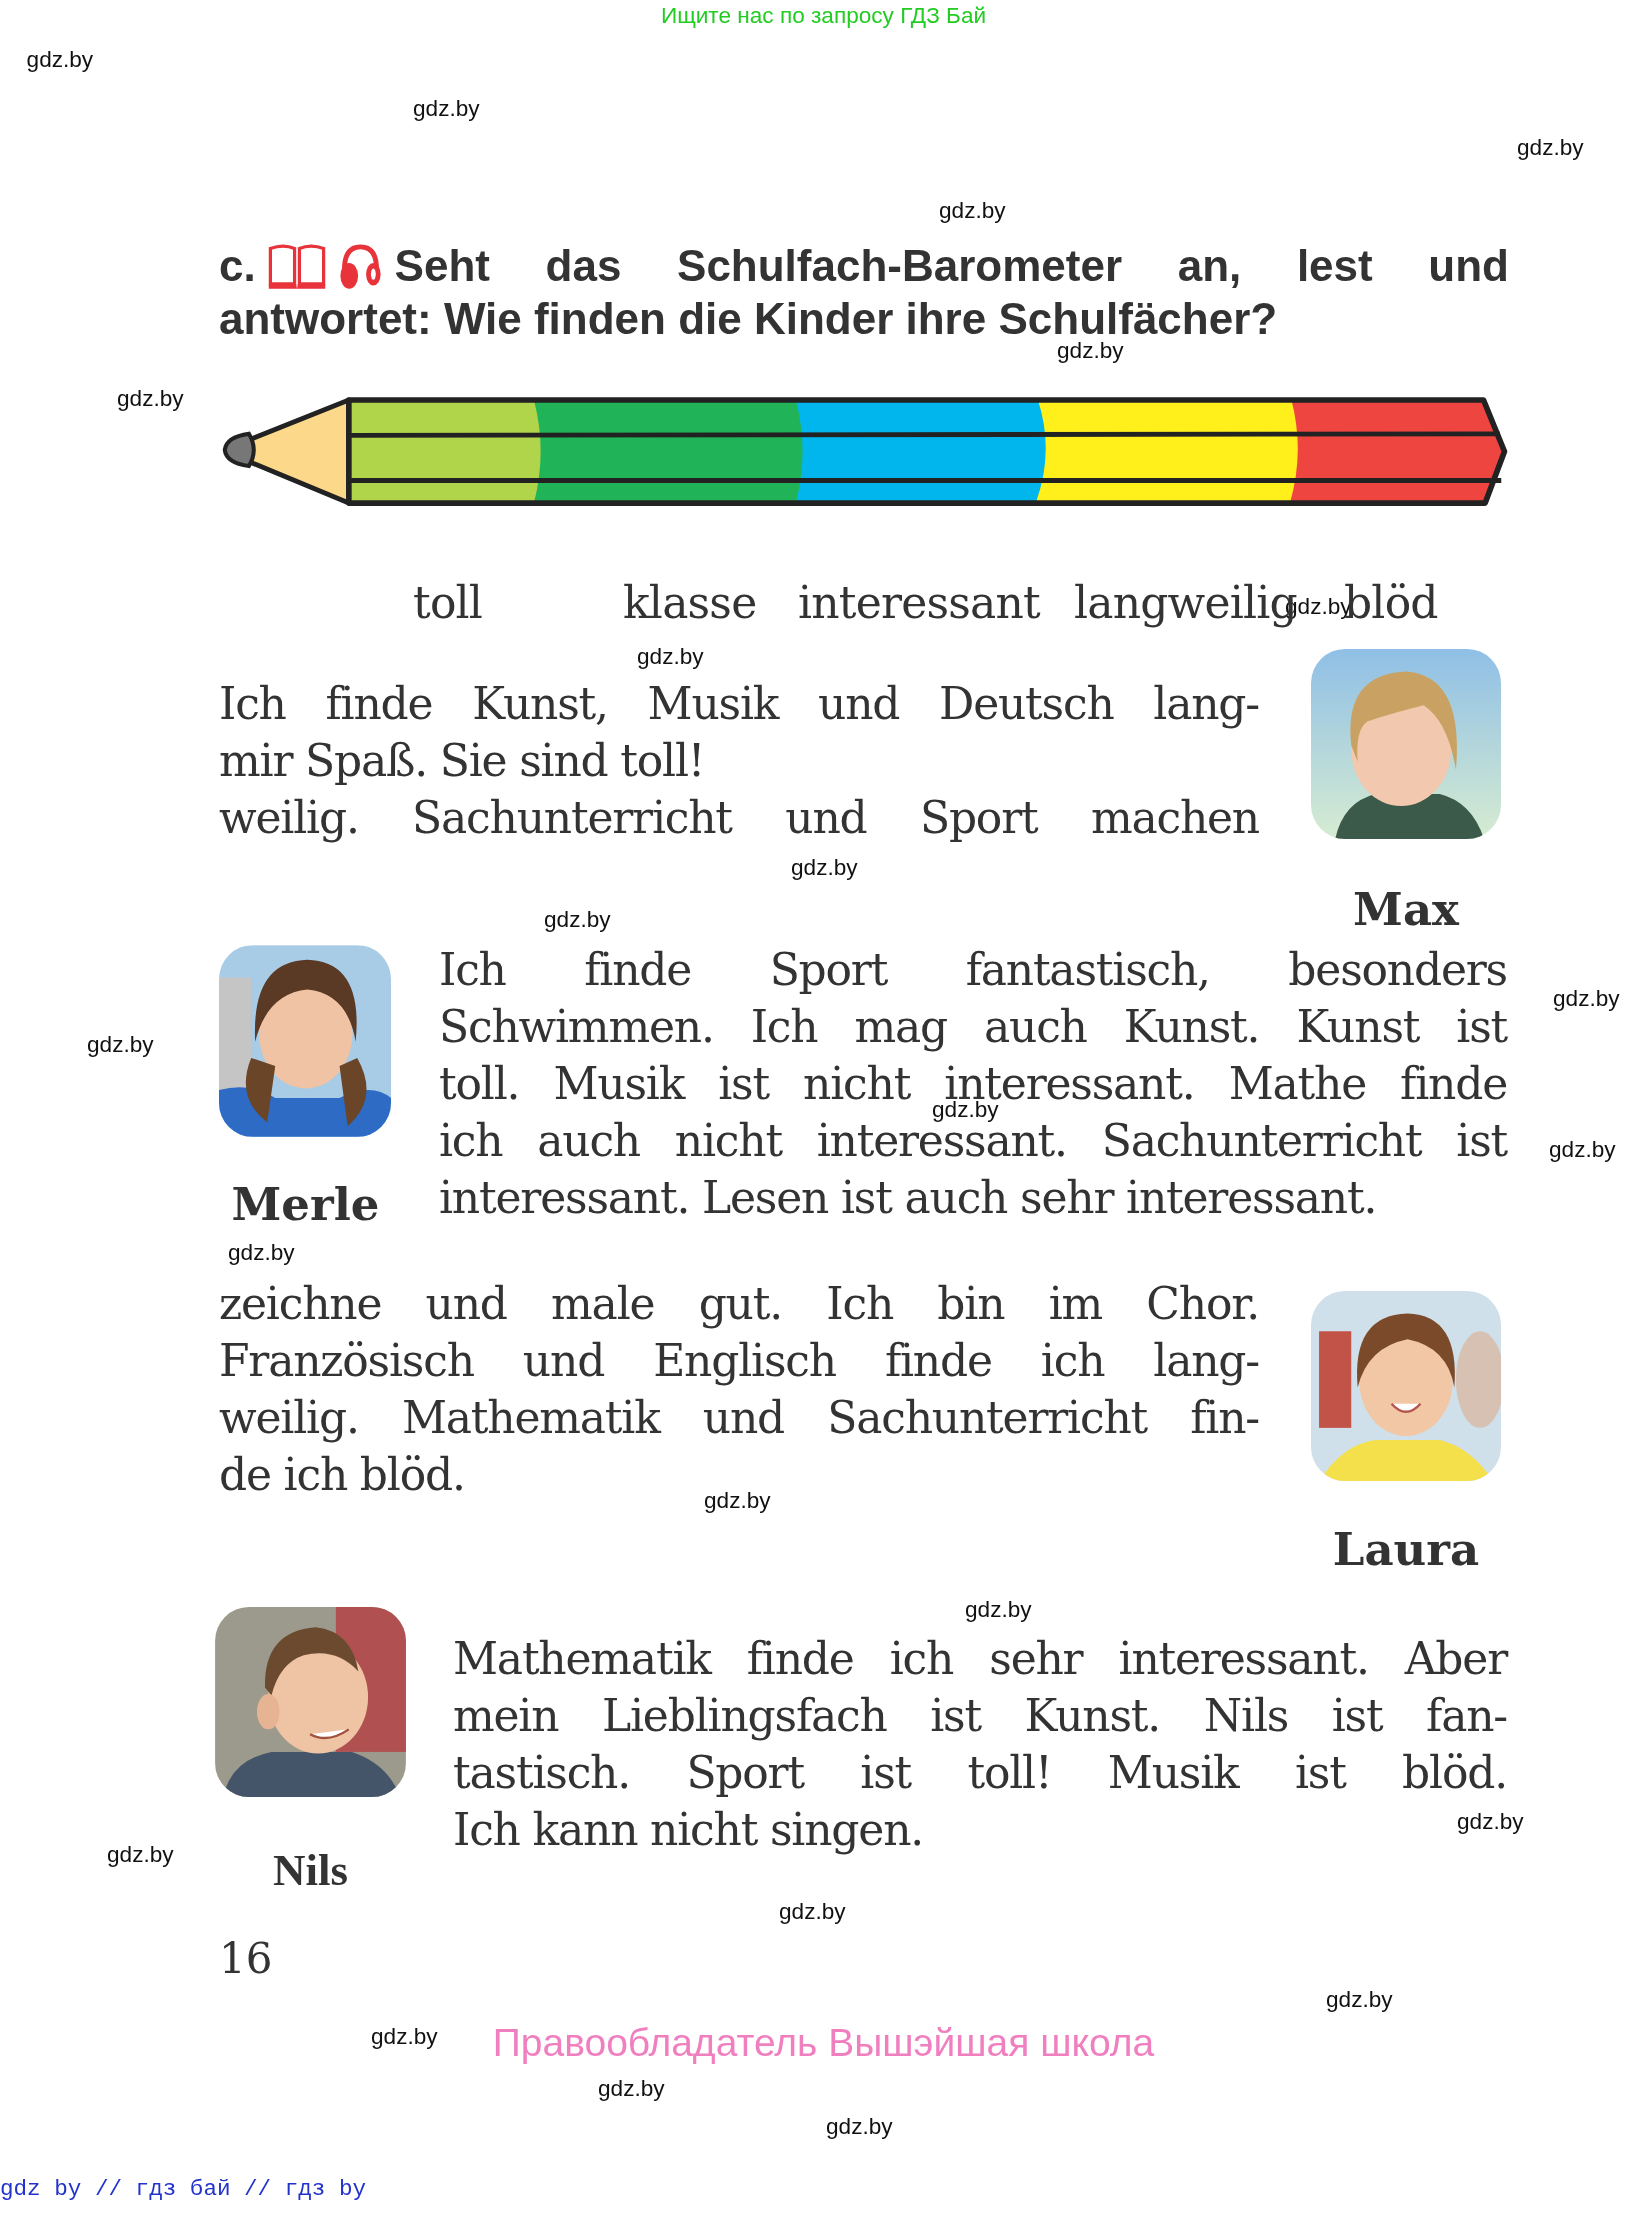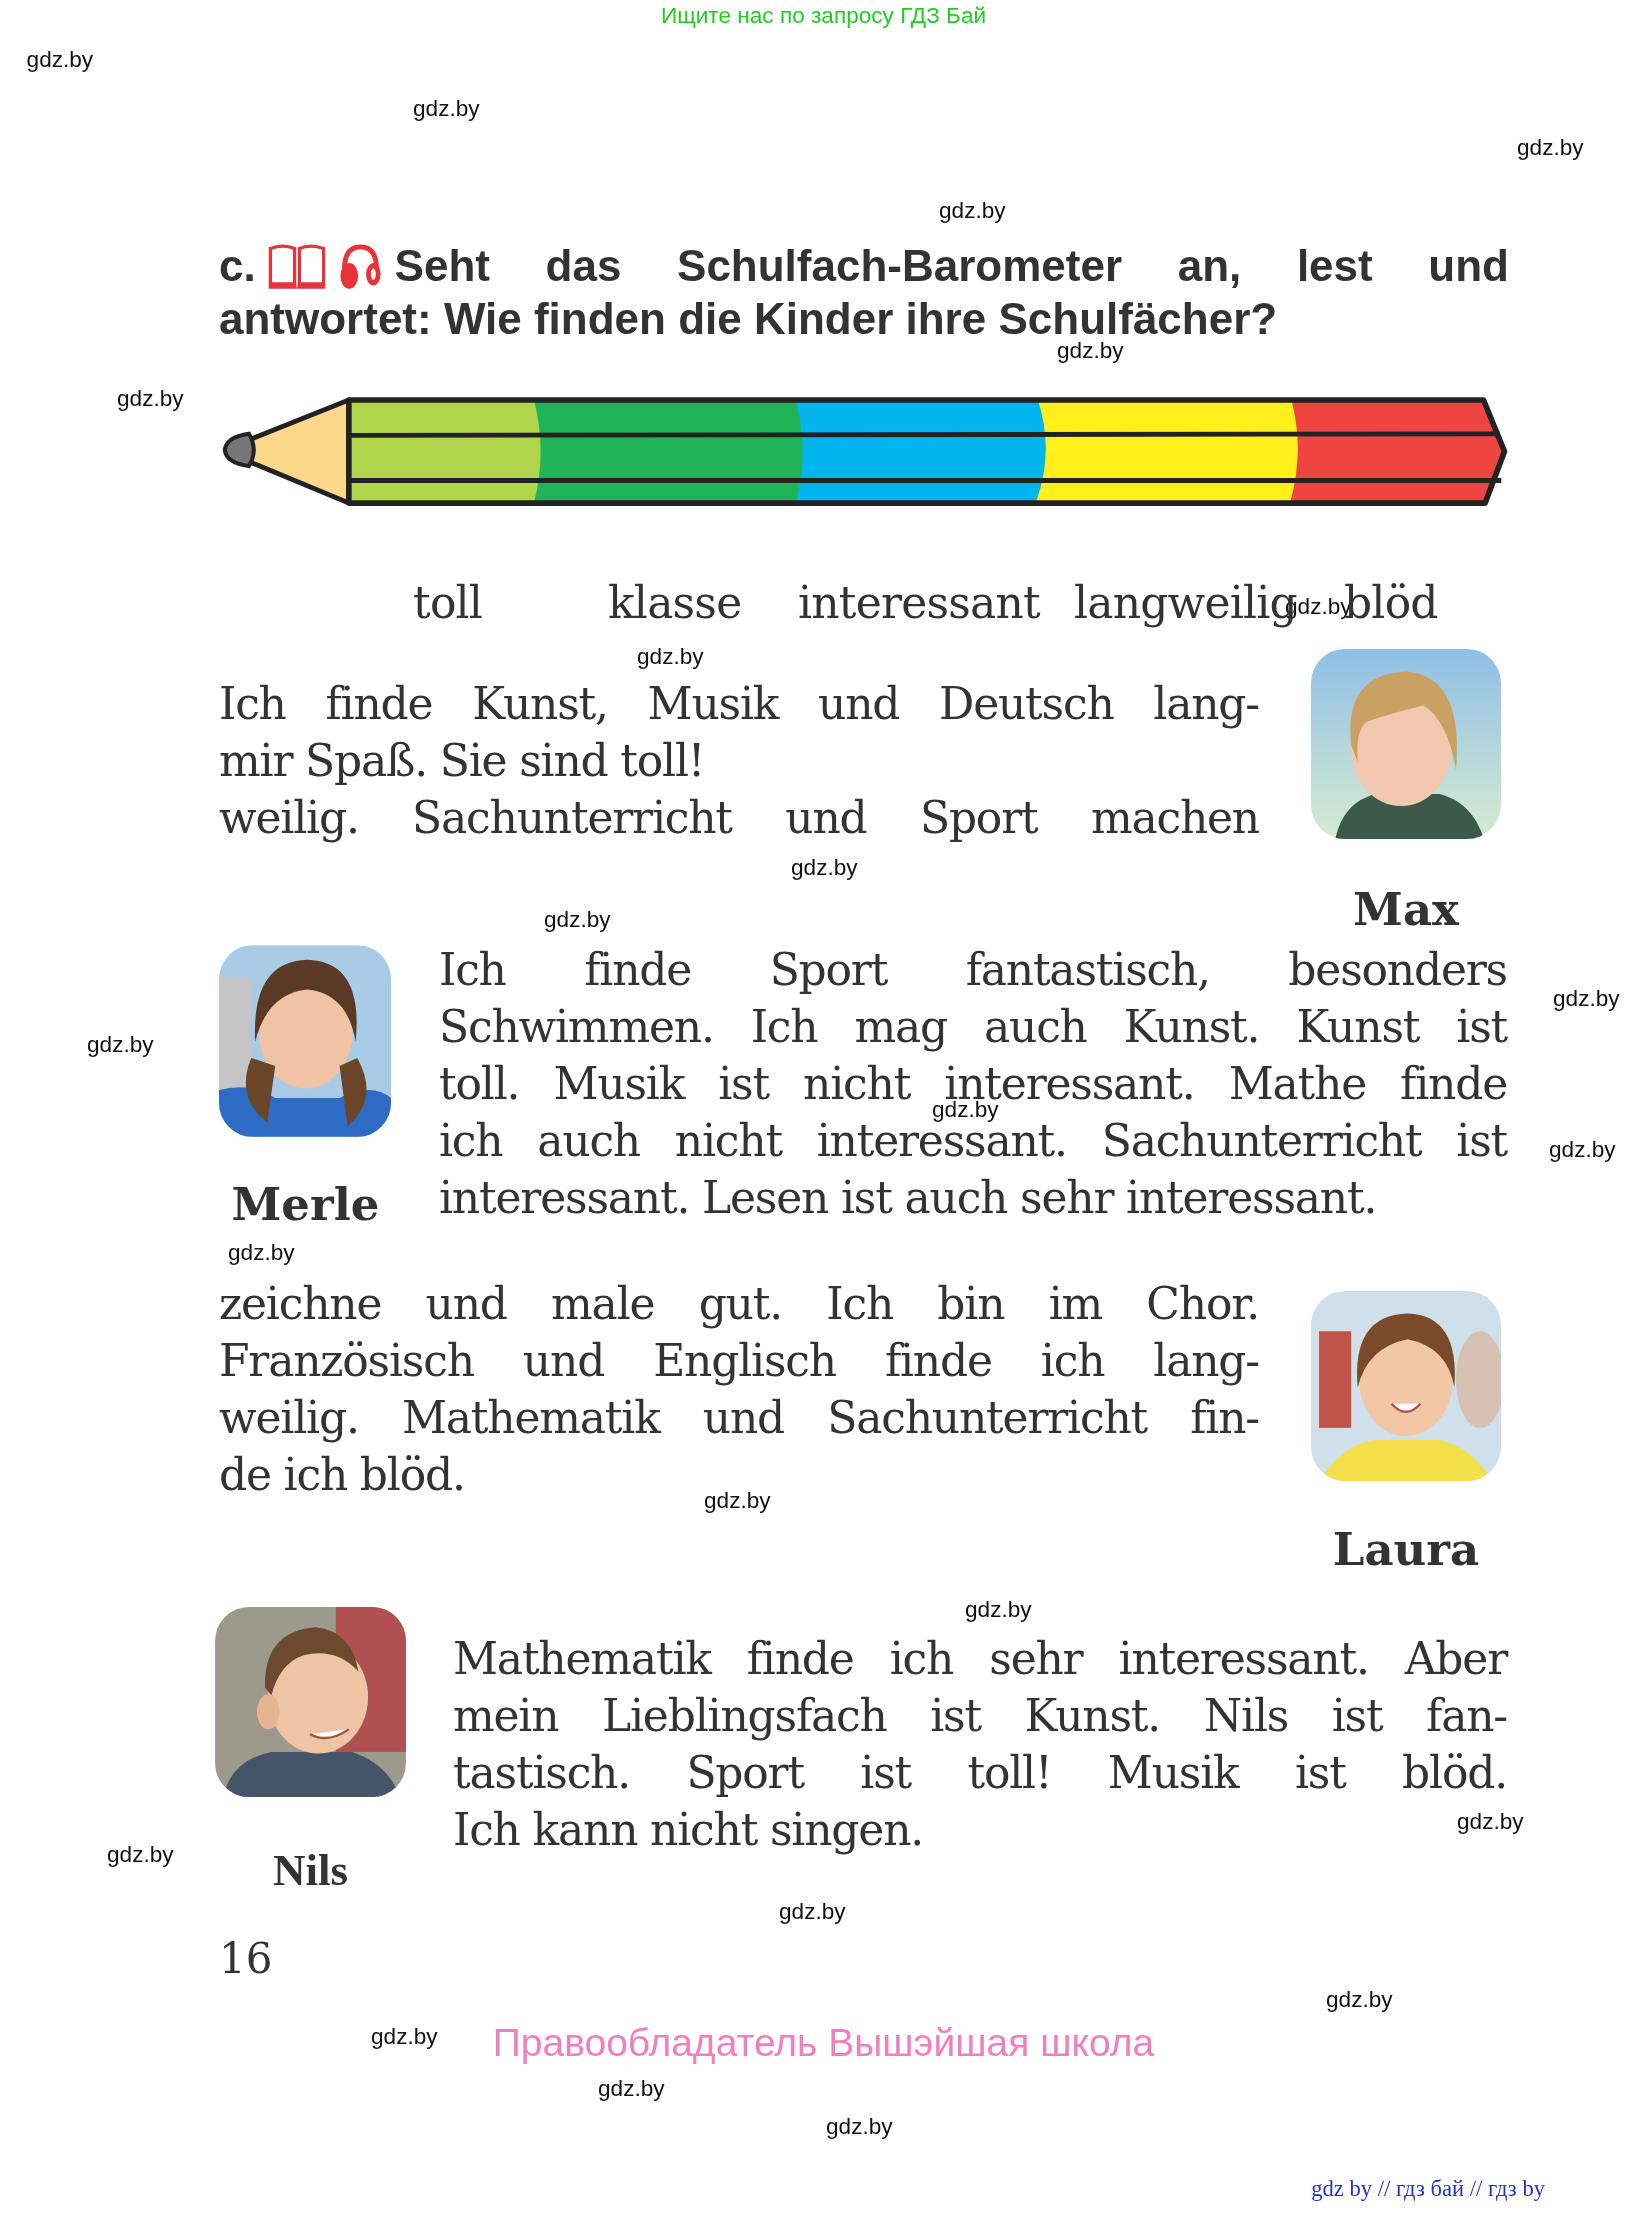--- a/index.html
+++ b/index.html
@@ -14,21 +14,21 @@
   .pencil { position:absolute; left:218px; top:379px; width:1290px; height:137px; }
   .labels { position:absolute; top:545px; left:0; width:1647px; height:48px; font-size:44px; font-family:"DejaVu Serif", serif; font-weight:normal; }
   .labels span { position:absolute; white-space:nowrap; color:#333; letter-spacing:-0.8px;margin-top:32px; }
   .para { position:absolute; font-family:"DejaVu Serif", serif; font-size:44px; line-height:57px; color:#333; text-align:justify; letter-spacing:-1.2px; }
   .para .ln { display:block; text-align:justify; text-align-last:justify; white-space:nowrap; }
   .para .ln.last { text-align-last:left; }
   .photo { position:absolute; border-radius:34px; overflow:hidden; }
   .name { position:absolute; font-family:"DejaVu Serif", serif; font-weight:bold; font-size:45px; color:#333; text-align:center; }
   .pagenum { position:absolute; left:219px; top:1934px; font-family:"DejaVu Serif", serif; font-size:42px; color:#333; }
   .copyright { position:absolute; left:0; top:2021px; width:1647px; text-align:center; font-family:"Liberation Sans", sans-serif; font-size:39px; color:#f07fc0; padding-left:0; }
-  .footer-links { position:absolute; left:0; top:2176px; width:1545px; text-align:right; font-family:Liberation Serif, serif; font-size:22.6px; color:#2233cc; }
+  .footer-links { position:absolute; left:0; top:2176px; width:1545px; text-align:left; font-family:Liberation Mono, monospace; font-size:22.6px; color:#2233cc; }
 </style>
 </head>
 <body>
 
 <div class="top-banner">Ищите нас по запросу ГДЗ Бай</div>
 
 <div id="watermarks">
     <div class="wm" style="left: 26.6px; top: 47px;">gdz.by</div>
     <div class="wm" style="left: 413px; top: 96px;">gdz.by</div>
     <div class="wm" style="left: 1517px; top: 135px;">gdz.by</div>
@@ -108,21 +108,21 @@
     </g>
 
     <path d="M162 26 L1570 26 L1596 90 L1572 154 L162 154 Z" fill="none" stroke="#222" stroke-width="7" stroke-linejoin="round"></path>
     <line x1="162" y1="70" x2="1590" y2="68" stroke="#222" stroke-width="6"></line>
     <line x1="162" y1="126" x2="1592" y2="126" stroke="#222" stroke-width="6"></line>
   </svg>
 </div>
 
 <div class="labels">
   <span style="left:413px;">toll</span>
-  <span style="left:608px;">klasse</span>
+  <span style="left:623px;">klasse</span>
   <span style="left:798px;">interessant</span>
   <span style="left:1074px;">langweilig</span>
   <span style="left:1344px;">blöd</span>
 </div>
 
 <div class="para" style="left:219px; top:675px; width:1040px;">
   <span class="ln">Ich finde Kunst, Musik und Deutsch lang-</span>
   <span class="ln last">mir Spaß. Sie sind toll!</span>
   <span class="ln">weilig. Sachunterricht und Sport machen</span>
 </div>

